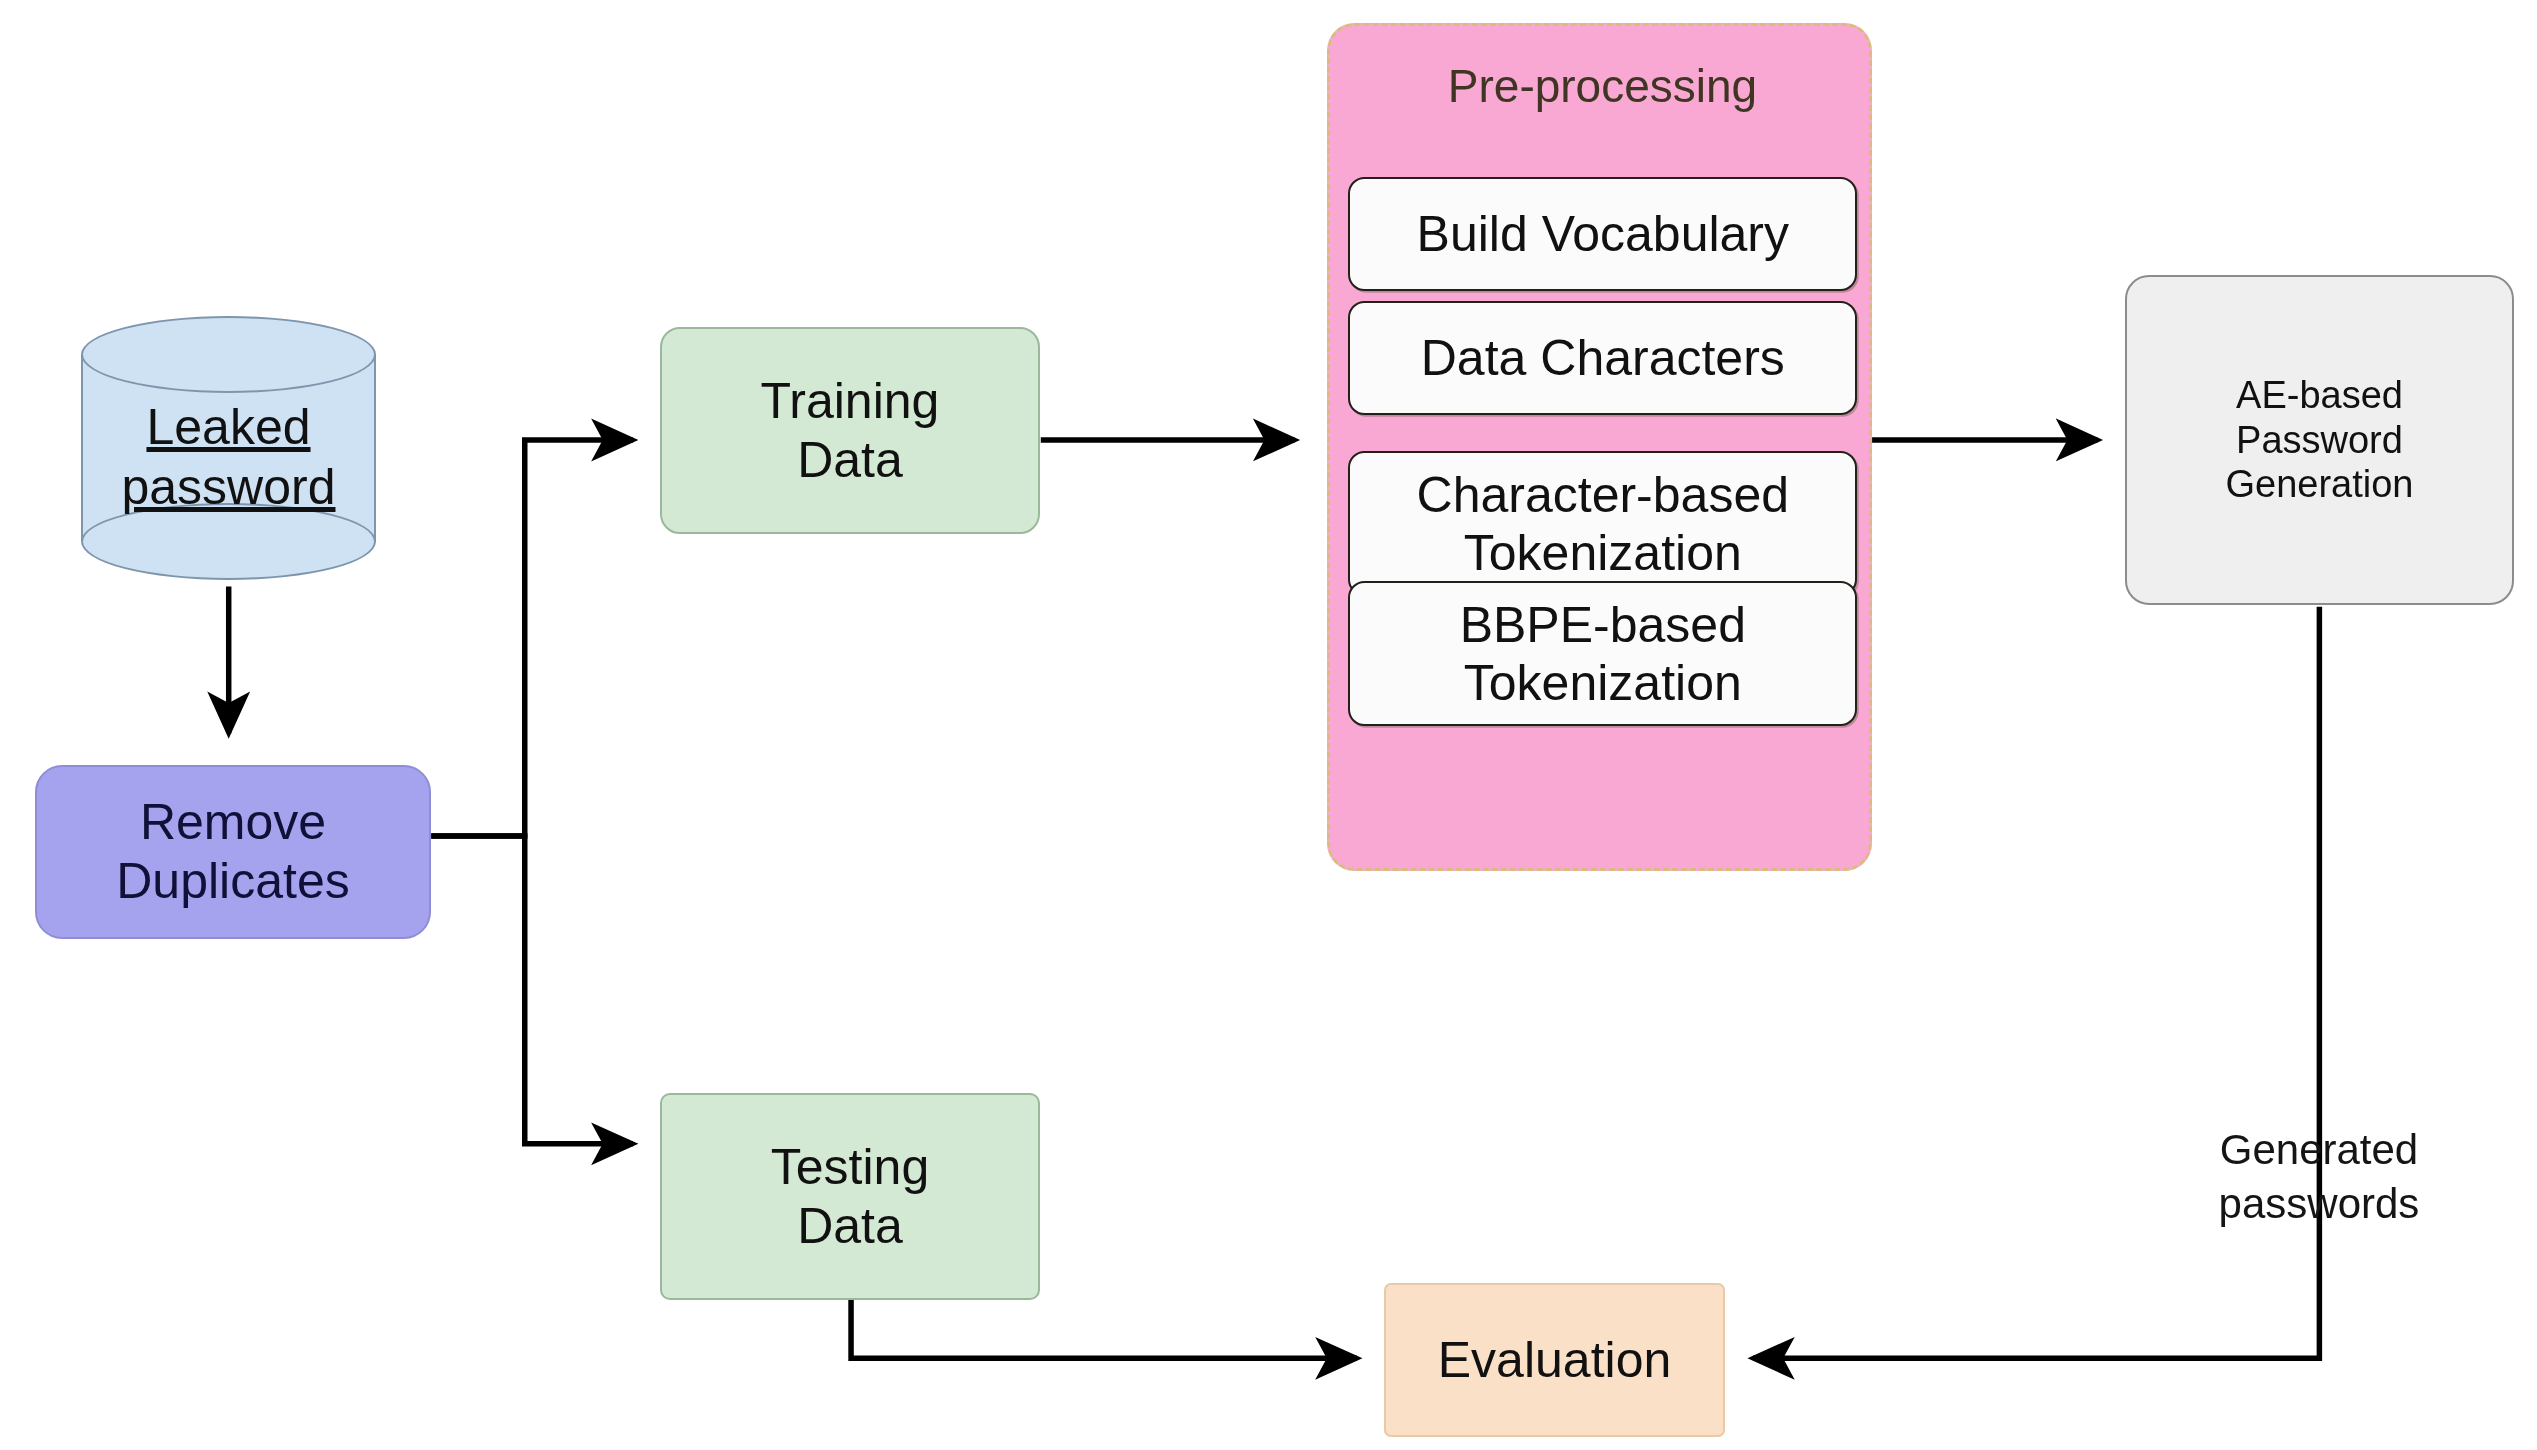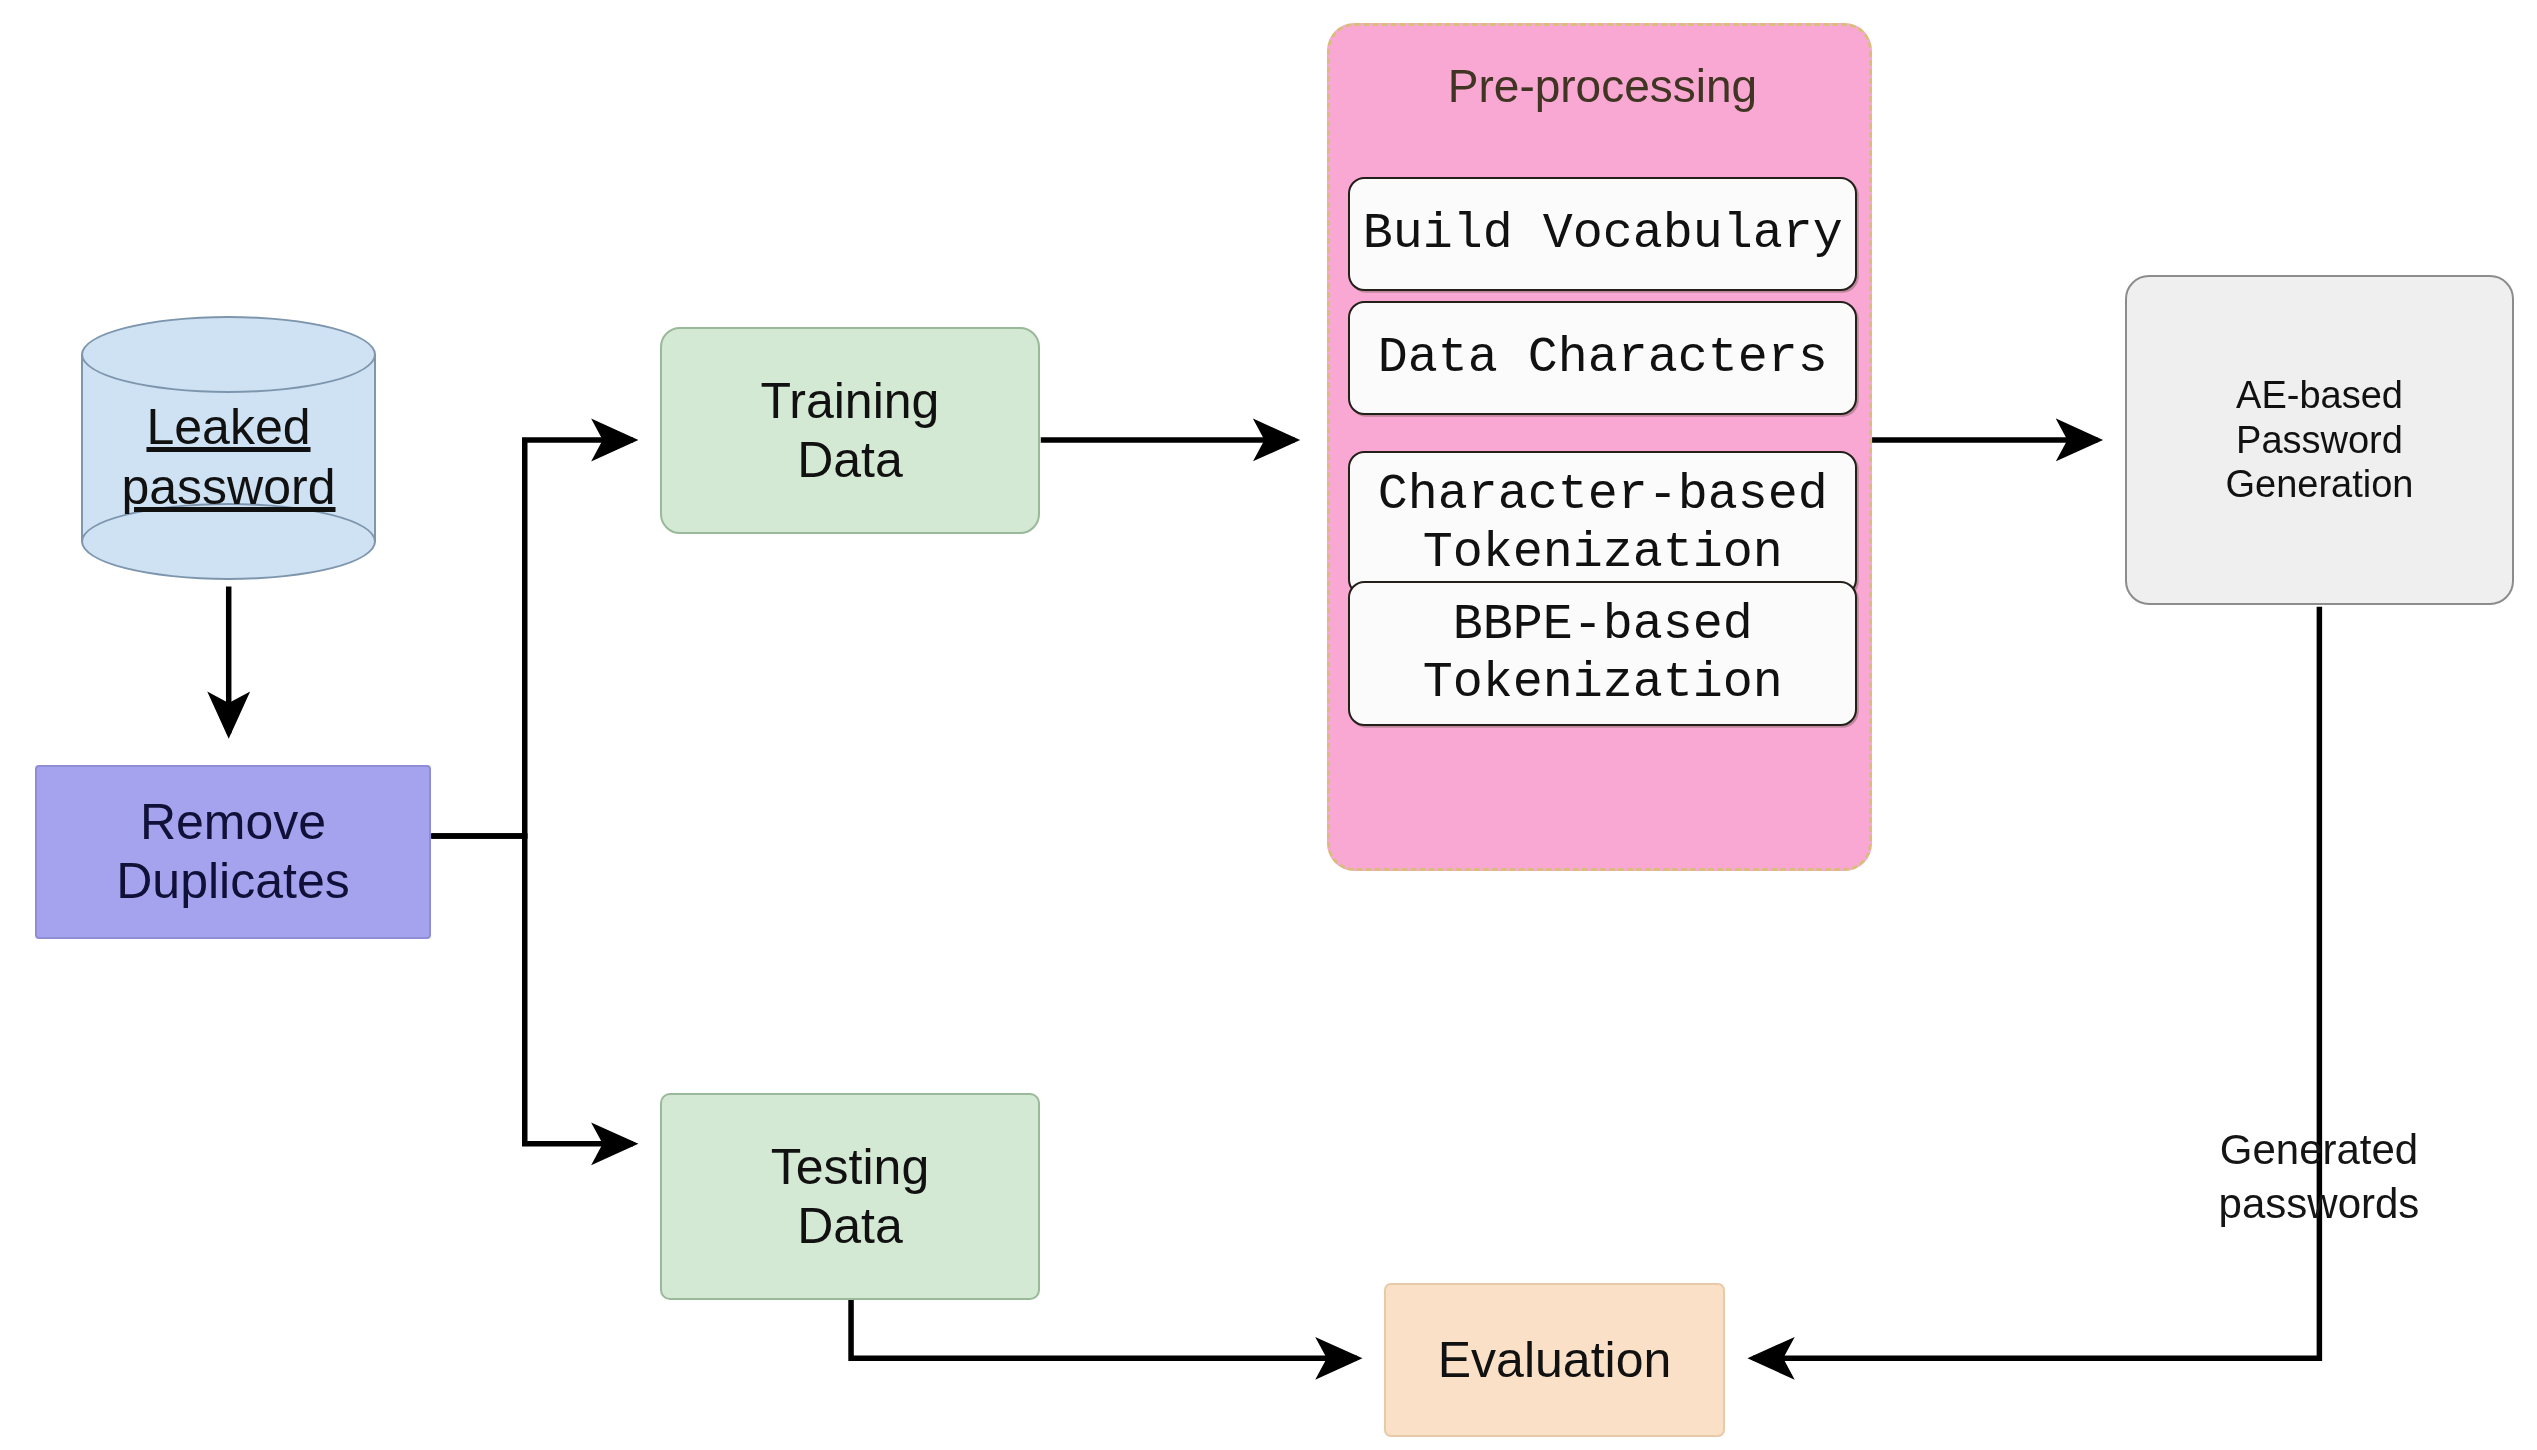--- a/index.html
+++ b/index.html
@@ -19,41 +19,41 @@
   #cyl .cyl-top{position:absolute;left:0;top:0;width:295px;height:77px;
         background:#cfe2f3;border:2.8px solid #7e96ad;border-radius:50%;box-sizing:border-box;}
   #cyl .cyl-bot{position:absolute;left:0;top:187px;width:295px;height:77px;
         background:#cfe2f3;border:2.8px solid #7e96ad;border-radius:50%;box-sizing:border-box;}
   #cyl .cyl-label{position:absolute;left:0;top:72px;width:295px;height:138px;
         display:flex;align-items:center;justify-content:center;text-align:center;
         font-size:50px;color:#111;line-height:1.2;z-index:3;white-space:pre-line;text-decoration:underline;}
 
   
   #remove-duplicates{left:35px;top:765px;width:396px;height:174px;
-        background:#a5a3ee;border:2.8px solid #8f8dd6;border-radius:4px;
+        background:#a5a3ee;border:2.8px solid #8f8dd6;border-radius:27px;
         color:#101038;font-size:50px;}
   #training-data{left:660px;top:327px;width:380px;height:207px;
         background:#d4e9d4;border:2.8px solid #9ab89a;border-radius:20px;}
   #testing-data{left:660px;top:1093px;width:380px;height:207px;
         background:#d4e9d4;border:2.8px solid #9ab89a;border-radius:10px;}
   #ae-generation{left:2125px;top:275px;width:389px;height:330px;
         background:#efefef;border:2.8px solid #8c8c8c;border-radius:24px;font-size:38px;}
   #evaluation{left:1384px;top:1283px;width:341px;height:154px;
         background:#fbe0c8;border:2.8px solid #e8c9a8;border-radius:7px;font-size:50px;}
 
   
   #preprocessing{position:absolute;left:1327px;top:23px;width:545px;height:848px;
         background:#f9a8d4;border:3.7px dashed #d8bd7d;border-radius:27.5px;box-sizing:border-box;}
   #preprocessing-title{position:absolute;left:0;top:33px;width:545px;text-align:center;
         font-size:46px;color:#403522;}
   .pp-box{position:absolute;left:18.3px;width:509px;box-sizing:border-box;
         background:#fbfbfb;border:2.8px solid #23201a;border-radius:16.5px;
         display:flex;align-items:center;justify-content:center;text-align:center;
         font-size:50px;color:#111;line-height:1.16;white-space:pre-line;
-        box-shadow:1.8px 1.8px 0 rgba(80,70,50,.35);font-family:Liberation Mono, monospace;}
+        box-shadow:1.8px 1.8px 0 rgba(80,70,50,.35);}
   #pp-vocab{top:151px;height:114px;}
   #pp-chars{top:275px;height:114px;}
   #pp-chartok{top:399px;height:145px;margin-top:26px;}
   #pp-bbpetok{top:555px;height:145px;}
 
   
   #generated-label{position:absolute;left:2154px;top:1123px;width:330px;
         text-align:center;font-size:42px;color:#151515;line-height:1.28;
         white-space:pre-line;}
 </style>

